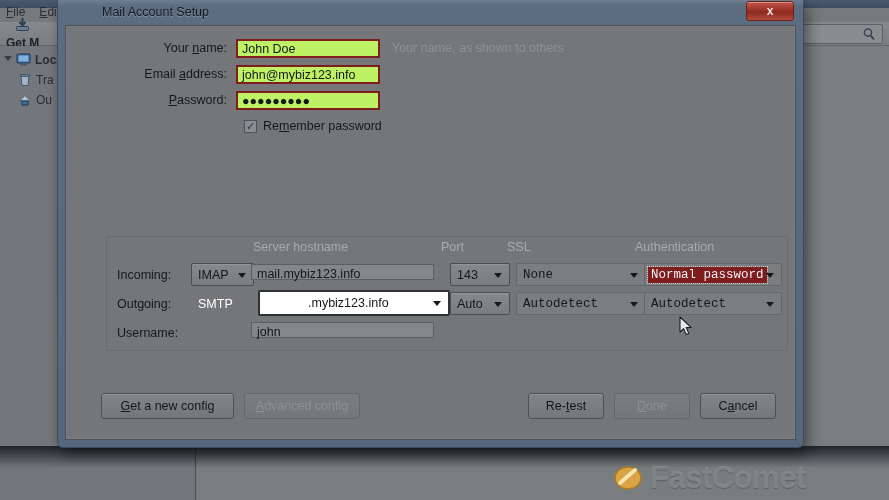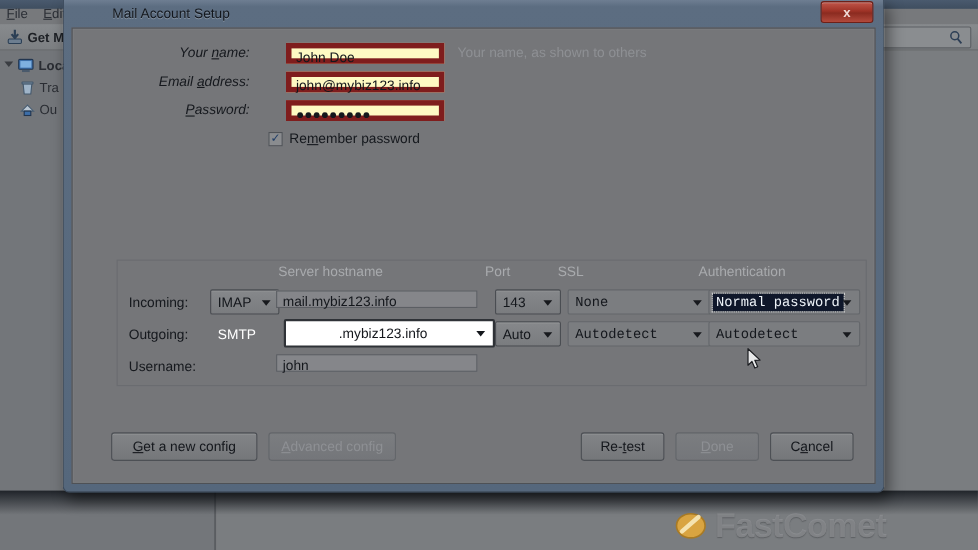--- a/index.html
+++ b/index.html
@@ -23,21 +23,21 @@
   }
   .menu-item { cursor: default; }
   .menu-item u { text-decoration: underline; }
 
   #bg-toolbar {
     position: absolute; left: 0; top: 22px; width: 889px; height: 24px;
     background: linear-gradient(180deg,#878a8d 0%,#7c7f82 100%);
     border-bottom: 1px solid #64676a;
     display: flex; align-items: center; padding-left: 6px; gap: 5px;
   }
-  #bg-getmail { display: flex; align-items: center; gap: 4px; font-size: 12px; color: #1d2025; font-weight: bold;}
+  #bg-getmail { display: flex; align-items: center; gap: 4px; font-size: 12px; color: #1d2025; font-weight: bold; flex-direction: column;}
 
   #bg-search {
     position: absolute; right: 6px; top: 24px; width: 258px; height: 20px;
     background: #8a8d90; border: 1px solid #5d6064; border-radius: 2px;
     display: flex; align-items: center; justify-content: flex-end; padding-right: 6px;
   }
 
   #bg-sidebar {
     position: absolute; left: 0; top: 46px; width: 196px; bottom: 0;
     background: #73767a; border-right: 1px solid #4a4d51;
@@ -106,30 +106,29 @@
     box-shadow: inset 0 0 0 1px rgba(255,255,255,0.05);
   }
 
   
   #top-form {
     position: absolute; left: 0; top: 10px; width: 100%;
   }
   .form-row { display: flex; align-items: center; height: 24px; margin-bottom: 2px; }
   .form-label {
     width: 170px; text-align: right; padding-right: 9px;
-    font-size: 12.5px; color: #15181d; font-style: italic;
+    font-size: 12.5px; color: #15181d;
   }
   .form-label u { text-decoration: underline; }
   .txtfield {
     width: 144px; height: 19px;
-    background: #fef9c3; border: 5px solid #7f1d1d;
+    background: #bef264; border: 2px solid #7f1d1d;
     font-size: 12.5px; color: #14171c;
     padding: 0 4px; line-height: 17px;
     font-family: "Liberation Sans", sans-serif;
-    margin-left: 24px;
   }
   .hint { margin-left: 12px; font-size: 12.5px; color: #8e9094; }
   #remember-row { display: flex; align-items: center; height: 24px; padding-left: 178px; }
   .checkbox {
     width: 13px; height: 13px; background: #8a8c8f; border: 1px solid #4f5257;
     display: flex; align-items: center; justify-content: center; margin-right: 6px;
   }
   .checkbox .tick { font-size: 11px; color: #1f3d66; line-height: 11px; }
   #remember-row .lbl { font-size: 12.5px; color: #15181d; }
 
@@ -161,21 +160,21 @@
     border-top: 5px solid #17191d;
   }
   .combo.flat {
     background: #7b7d80; border: 1px solid #64676b; box-shadow: none; font-family: Liberation Mono, monospace;
   }
   .combo.editable-focus {
     background: #ffffff; border: 2px solid #2f3237; color: #14171c; padding-left: 48px;
   }
   .combo.editable-focus .arrow { border-top-color: #14171c; }
   .combo .sel-highlight {
-    background: #0f172a; color: #eef3f8;
+    background: #7f1d1d; color: #eef3f8;
     outline: 1px dotted rgba(255,255,255,0.6); outline-offset: 0px;
     padding: 1px 3px; margin-left: -3px;
   }
   .hostfield {
     position: absolute; height: 16px;
     background: #85868a; border: 1px solid #5b5e63;
     font-size: 12.5px; color: #14171c; padding: 0 5px; line-height: 19px;
   }
 
   

